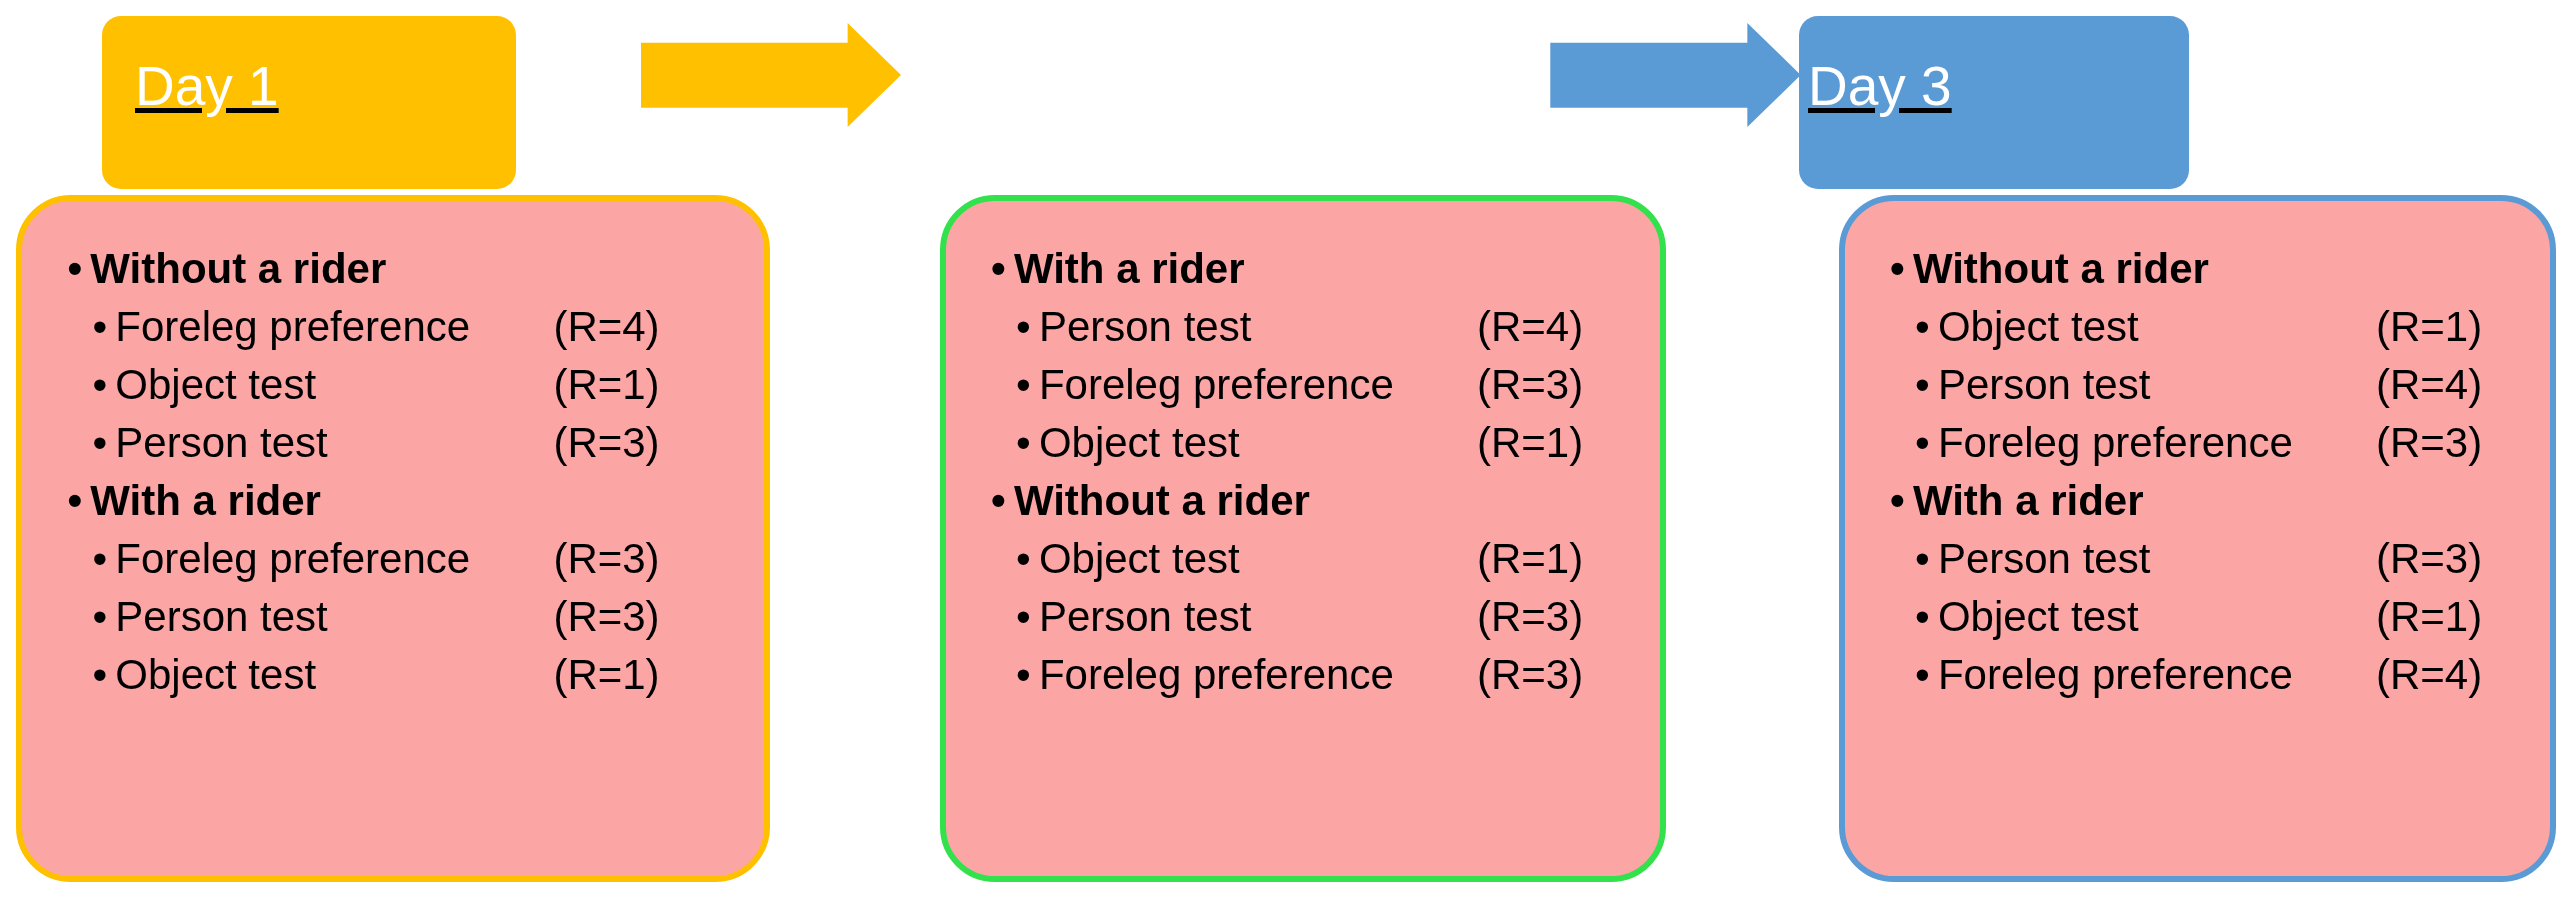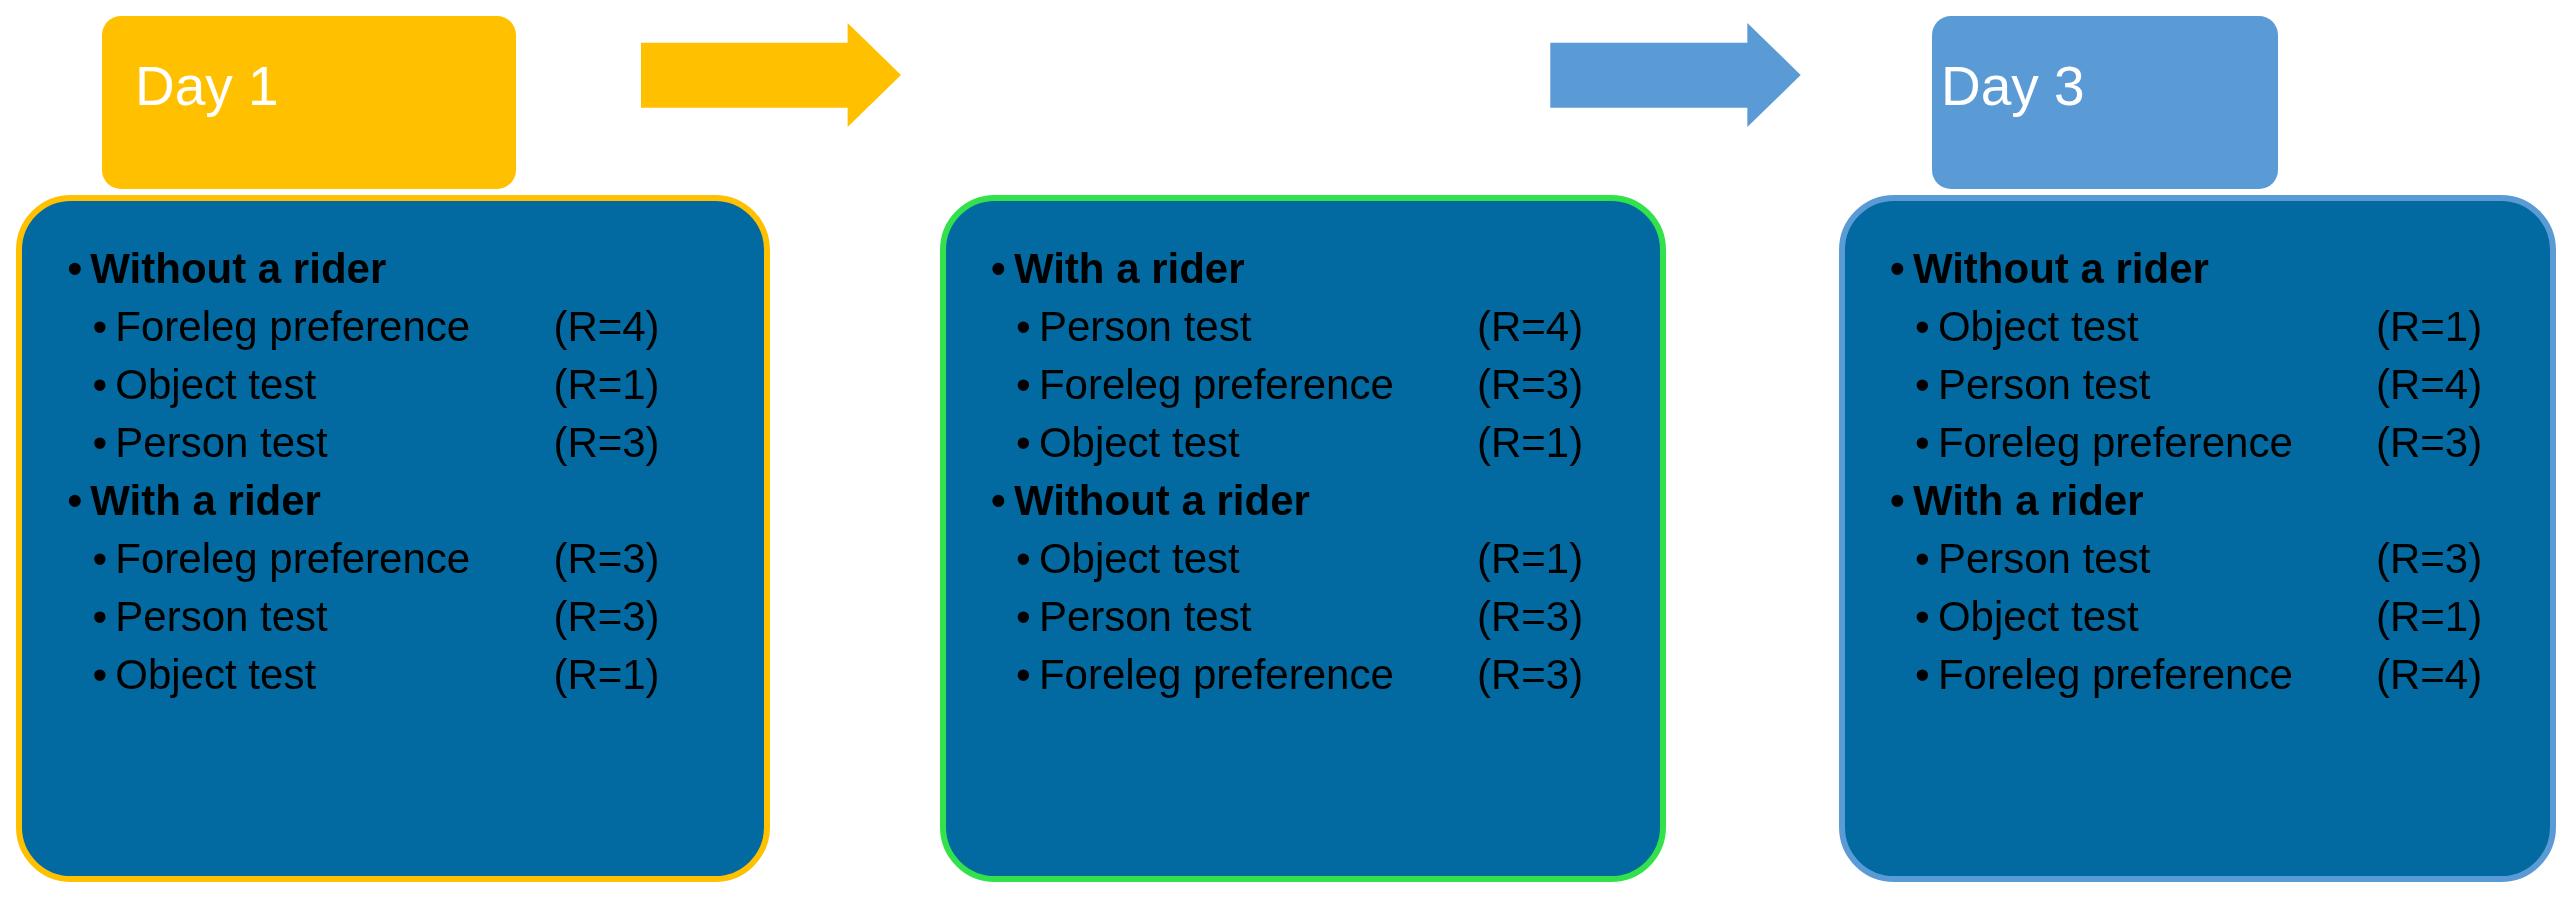--- a/index.html
+++ b/index.html
@@ -21,47 +21,48 @@
   .day-header {
     position: absolute;
     top: 16.4px;
     height: 173px;
     border-radius: 19px;
     display: flex;
     align-items: center;
     padding-left: 33px;
     padding-bottom: 33px;
     box-sizing: border-box;
+    text-decoration: underline;
   }
   .day-header .day-label {
     color: #ffffff;
     font-size: 55px;
     line-height: 1;
   }
   .hdr-1 { left: 102px;  width: 414px; background: #FFC000; }
   .hdr-2 { left: 1019px; width: 418px; background: #32E14B; }
-  .hdr-3 { left: 1932px; width: 346px; background: #5B9BD5; padding-left: 9px; }
+  .hdr-3 { left: 1799px; width: 390px; background: #5B9BD5; padding-left: 9px; }
 
   
   .arrow {
     position: absolute;
     top: 22.6px;
     height: 104px;
   }
   .arrow-1 { left: 641px;  width: 260px; }
   .arrow-2 { left: 1550px; width: 251px; }
   .arrow-1 polygon { fill: #FFC000; }
   .arrow-2 polygon { fill: #5B9BD5; }
 
   
   .content-box {
     position: absolute;
     top: 195px;
     height: 687px;
-    background: #0369a1;
+    background: #fca5a5;
     border-radius: 55px;
     box-sizing: border-box;
     padding-top: 39px;
   }
   .box-1 { left: 16.4px;   width: 754px; border: 6.2px solid #FFC000; }
   .box-2 { left: 940px; width: 726px; border: 6.2px solid #32E14B; }
   .box-3 { left: 1839px; width: 717px; border: 6.2px solid #5B9BD5; }
 
   
   .row {

